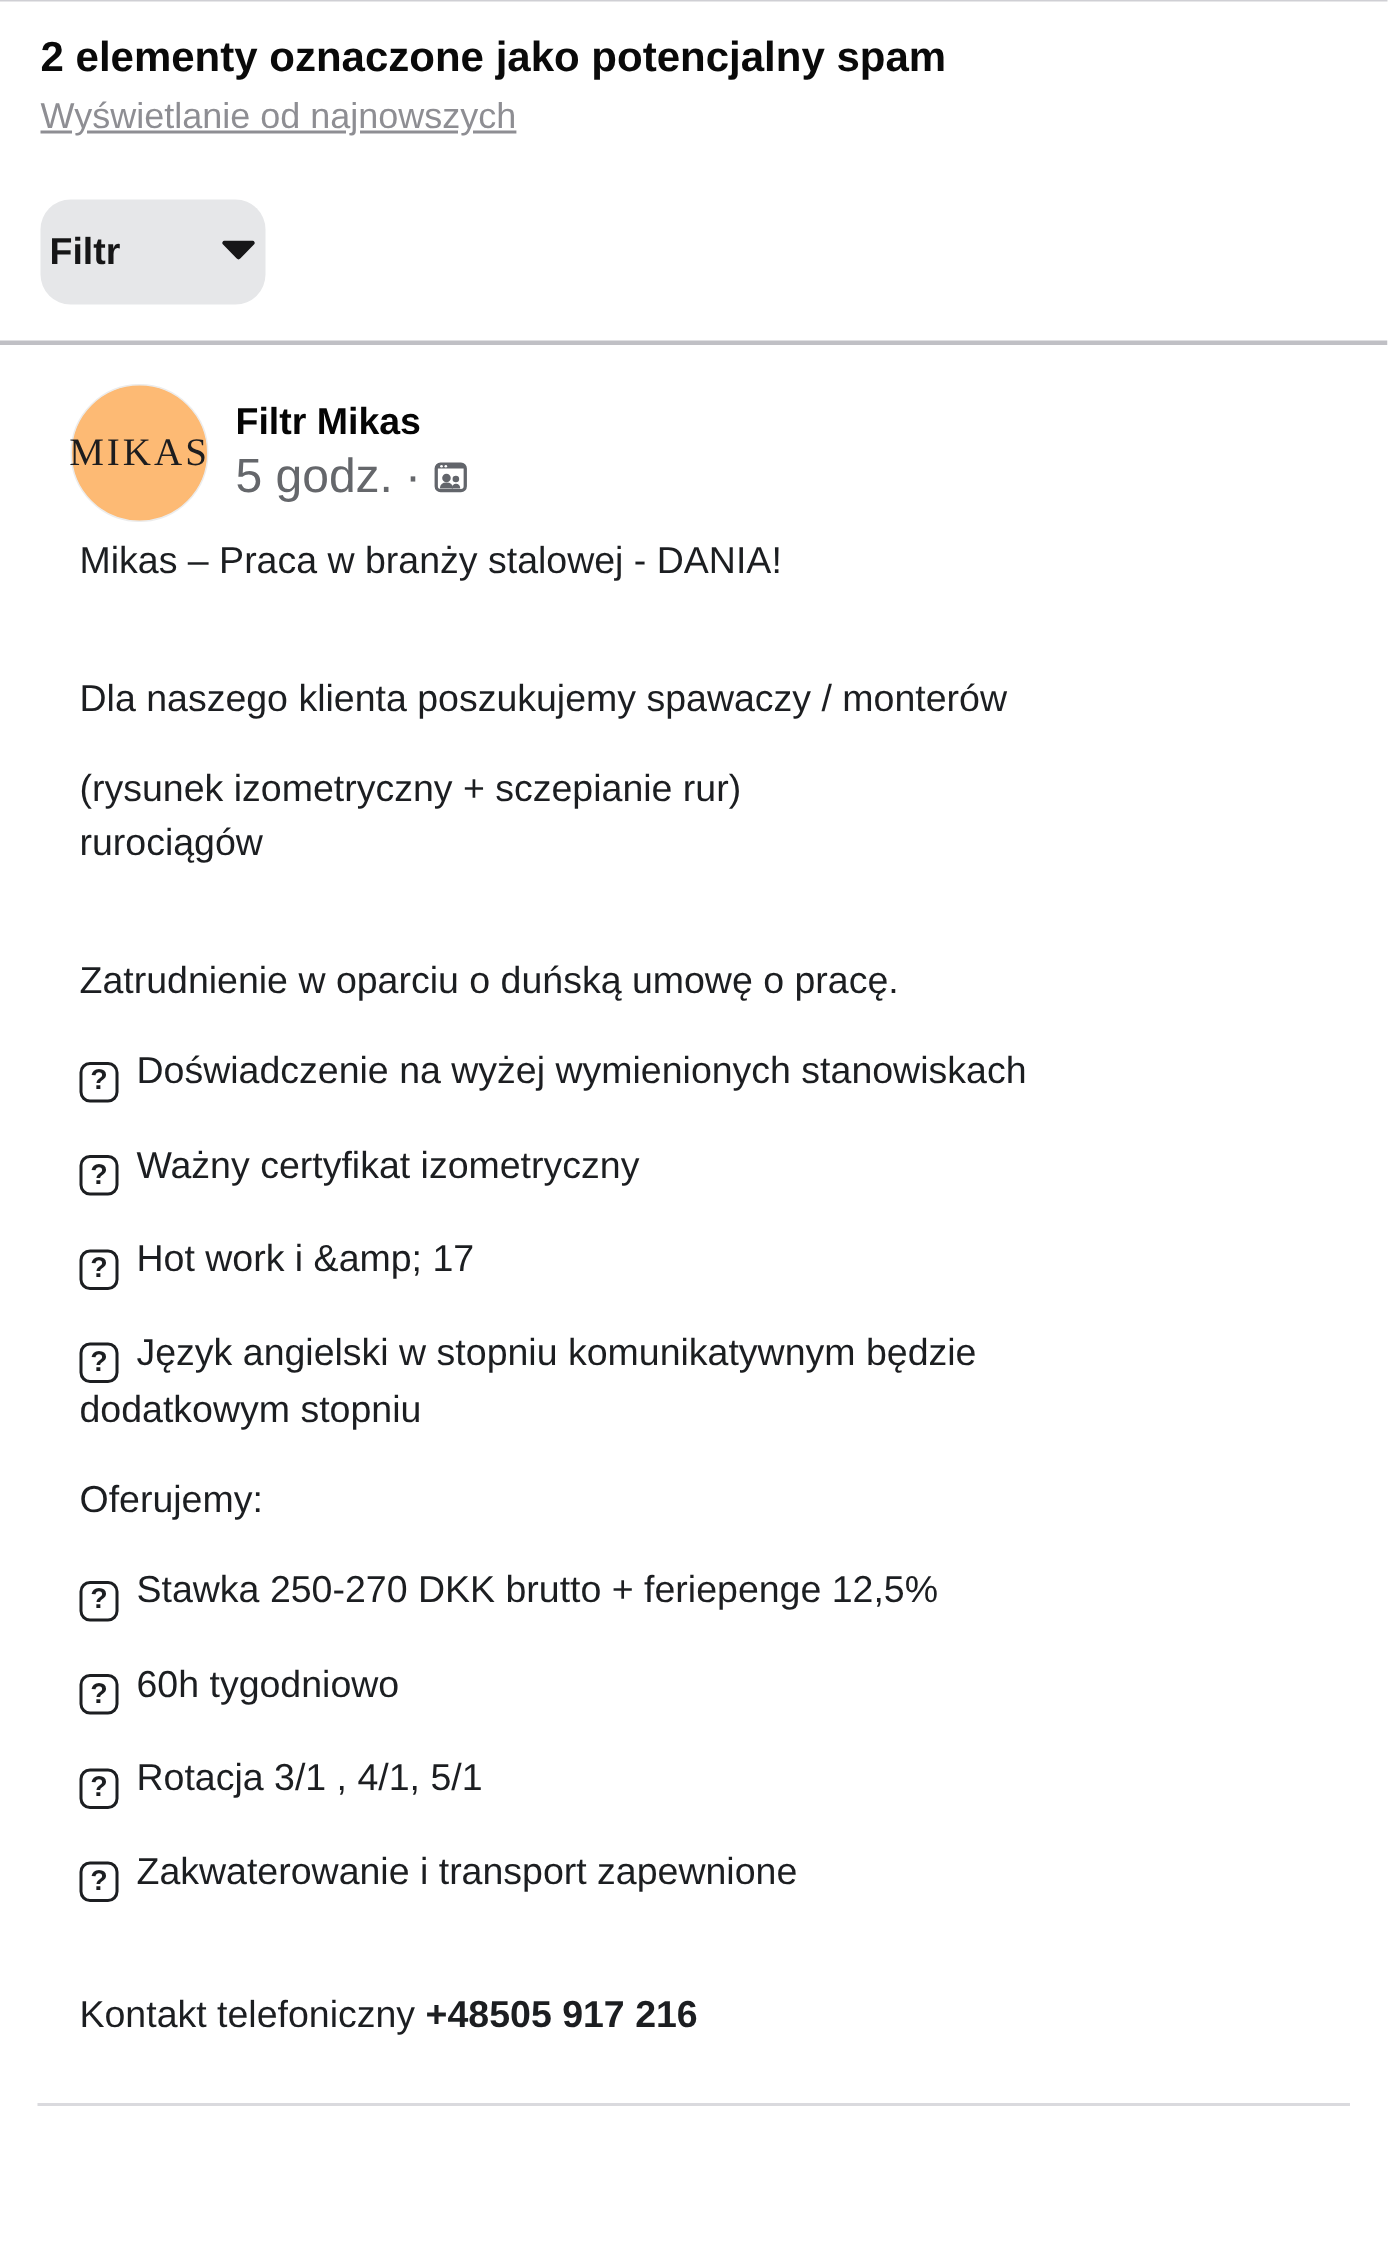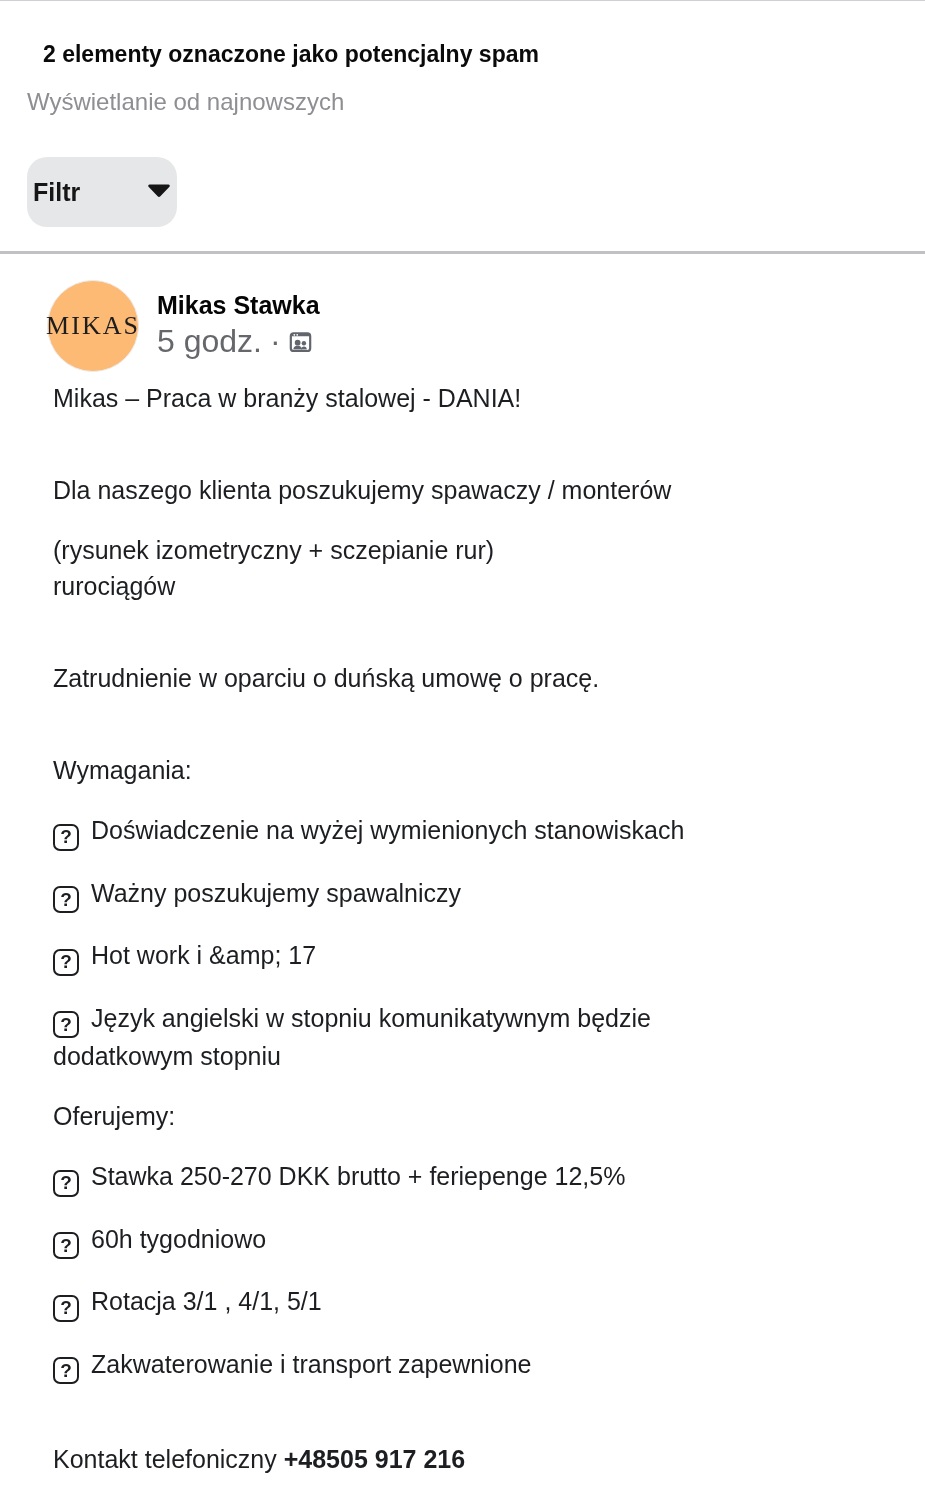--- a/index.html
+++ b/index.html
@@ -8,26 +8,26 @@
     background: #ffffff;
     overflow: hidden;
     position: relative;
     font-family: "Liberation Sans", sans-serif;
     color: #1c1e21;
     border-top: 1px solid #cfcfd4;
     box-sizing: border-box;
   }
   .header { padding: 20px 27px 0 27px; }
   .page-title {
-    font-size: 23px; line-height: 34px; font-weight: 700;
-    color: #0a0a0a; margin: 16px;
+    font-size: 28px; line-height: 34px; font-weight: 700;
+    color: #0a0a0a; margin: 0;
   }
   .page-subtitle {
     font-size: 24px; line-height: 30px; font-weight: 400;
-    color: #8e8e93; margin-top: 8px;
+    color: #8e8e93; margin-top: 8px; text-decoration: underline;
   }
   .filter-btn {
     margin: 40px 0 0 27px;
     width: 150px; height: 70px;
     background: #e6e7e9;
     border: none; border-radius: 20px;
     display: flex; align-items: center; justify-content: space-between;
     gap: 14px; cursor: pointer;
   }
   .filter-btn .label {
@@ -96,21 +96,21 @@
   </span>
 </button>
 
 <div class="section-divider"></div>
 
 <div class="post-head">
   <div class="avatar">
     <span>MIKAS</span>
   </div>
   <div class="post-head-col">
-    <div class="author-name">Mikas Stawka</div>
+    <div class="author-name">Filtr Mikas</div>
     <div class="post-meta">
       <span>5 godz.</span>
       <span>·</span>
       <span>
         <svg width="23" height="22" viewBox="0 0 20 20">
           <rect x="1.2" y="2.2" width="17.6" height="16" rx="2.6" fill="none" stroke="#62656b" stroke-width="2"></rect>
           <path d="M1.2 4.8 v-0.4 a2.6 2.6 0 0 1 2.6 -2.6 h12.4 a2.6 2.6 0 0 1 2.6 2.6 v0.4 z" fill="#62656b"></path>
           <circle cx="4.4" cy="3.5" r="0.8" fill="#ffffff"></circle>
           <circle cx="7.0" cy="3.5" r="0.8" fill="#ffffff"></circle>
           <circle cx="7.4" cy="10.6" r="2.6" fill="#62656b"></circle>
@@ -122,23 +122,22 @@
     </div>
   </div>
 </div>
 
 <div class="post-body">
   <div class="line gap-first"><span>Mikas – Praca w branży stalowej - DANIA!</span></div>
   <div class="line gap-para"><span>Dla naszego klienta poszukujemy spawaczy / monterów</span></div>
   <div class="line gap-item"><span>(rysunek izometryczny + sczepianie rur)</span></div>
   <div class="line gap-cont"><span>rurociągów</span></div>
   <div class="line gap-para"><span>Zatrudnienie w oparciu o duńską umowę o pracę.</span></div>
-  <div class="line gap-para"><span>Wymagania:</span></div>
   <div class="line gap-item"><span class="qbox">?</span><span>Doświadczenie na wyżej wymienionych stanowiskach</span></div>
-  <div class="line gap-item"><span class="qbox">?</span><span>Ważny poszukujemy spawalniczy</span></div>
+  <div class="line gap-item"><span class="qbox">?</span><span>Ważny certyfikat izometryczny</span></div>
   <div class="line gap-item"><span class="qbox">?</span><span>Hot work i &amp;amp; 17</span></div>
   <div class="line gap-item"><span class="qbox">?</span><span>Język angielski w stopniu komunikatywnym będzie</span></div>
   <div class="line gap-cont"><span>dodatkowym stopniu</span></div>
   <div class="line gap-item"><span>Oferujemy:</span></div>
   <div class="line gap-item"><span class="qbox">?</span><span>Stawka 250-270 DKK brutto + feriepenge 12,5%</span></div>
   <div class="line gap-item"><span class="qbox">?</span><span>60h tygodniowo</span></div>
   <div class="line gap-item"><span class="qbox">?</span><span>Rotacja 3/1 , 4/1, 5/1</span></div>
   <div class="line gap-item"><span class="qbox">?</span><span>Zakwaterowanie i transport zapewnione</span></div>
   <div class="line gap-contact"><span>Kontakt telefoniczny </span><span class="bold">+48505 917 216</span></div>
 </div>

